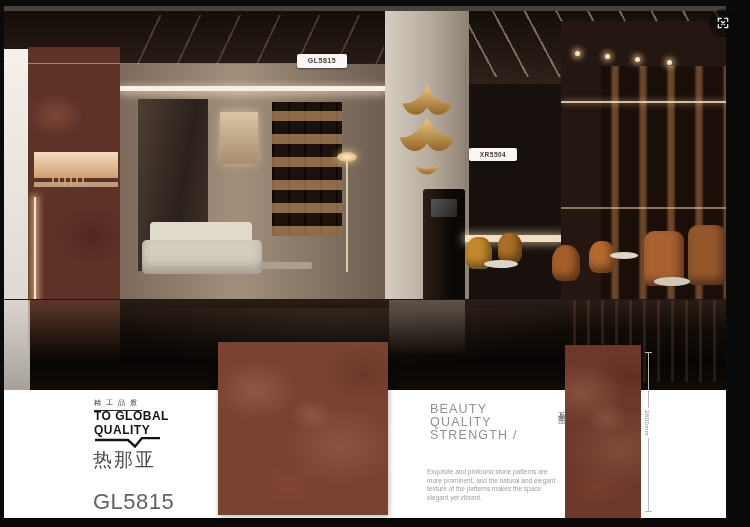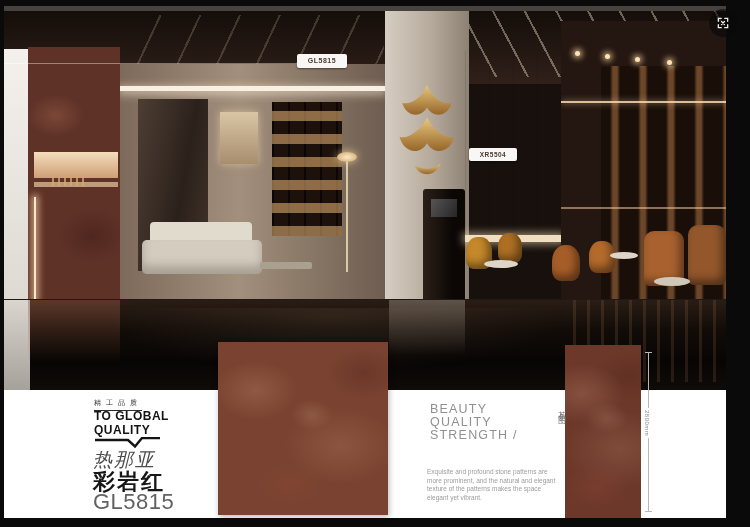--- a/index.html
+++ b/index.html
@@ -93,21 +93,21 @@
             display:flex; align-items:center; justify-content:center; z-index:5; cursor:pointer; }
 
   
   .band { left:4px; top:390px; width:722px; height:128px; background:#ffffff; z-index:1; }
 
   .brand-cn { left:94px; top:398px; font-size:7px; letter-spacing:5px; color:#2b2b2b;
               border-bottom:1px solid #2b2b2b; padding-bottom:2px; z-index:2; }
   .brand-l1 { left:94px; top:409px; font-size:12px; font-weight:bold; color:#141414; letter-spacing:.5px; z-index:2; }
   .brand-l2 { left:94px; top:423px; font-size:12px; font-weight:bold; color:#141414; letter-spacing:.5px; z-index:2; }
   .brand-check { left:94px; top:437px; width:68px; height:11px; z-index:2; }
-  .p-series { left:93px; top:447px; font-size:19px; color:#4c4c4c; letter-spacing:2px; z-index:2;font-style:italic; }
+  .p-series { left:93px; top:447px; font-size:19px; color:#4c4c4c; letter-spacing:2px; z-index:2; }
   .p-name { left:93px; top:467px; font-size:22px; font-weight:bold; color:#171717; letter-spacing:2px; z-index:2; }
   .p-code { left:93px; top:489px; font-size:22px; color:#626262; letter-spacing:.5px; z-index:2; }
 
   .tile { z-index:2; background-color:#7a4331;
     background-image:
       radial-gradient(ellipse 60px 42px at 22% 28%, rgba(205,150,120,.26), transparent 70%),
       radial-gradient(ellipse 80px 55px at 72% 60%, rgba(220,172,142,.17), transparent 70%),
       radial-gradient(ellipse 45px 30px at 42% 82%, rgba(140,70,52,.38), transparent 70%),
       radial-gradient(ellipse 55px 38px at 86% 18%, rgba(84,38,28,.42), transparent 70%),
       radial-gradient(ellipse 30px 22px at 55% 42%, rgba(232,192,162,.16), transparent 70%); }
@@ -223,21 +223,20 @@
 
   <div class="abs band"></div>
 
   <div class="abs brand-cn">精工品质</div>
   <div class="abs brand-l1">TO GLOBAL</div>
   <div class="abs brand-l2">QUALITY</div>
   <svg class="abs brand-check" viewBox="0 0 68 11">
     <polyline points="1,3 34,3 41,9.5 48,1 66,1" stroke="#141414" stroke-width="2.4" fill="none"></polyline>
   </svg>
   <div class="abs p-series">热那亚</div>
-  <div class="abs p-name">彩岩红</div>
   <div class="abs p-code">GL5815</div>
 
   <div class="abs tile tile-main"></div>
   <div class="abs tile tile-side"></div>
 
   <div class="abs side-label">花色图•</div>
   <div class="abs dim-line"></div>
   <div class="abs dim-cap dim-cap-t"></div>
   <div class="abs dim-cap dim-cap-b"></div>
   <div class="abs dim-text">2800mm</div>

